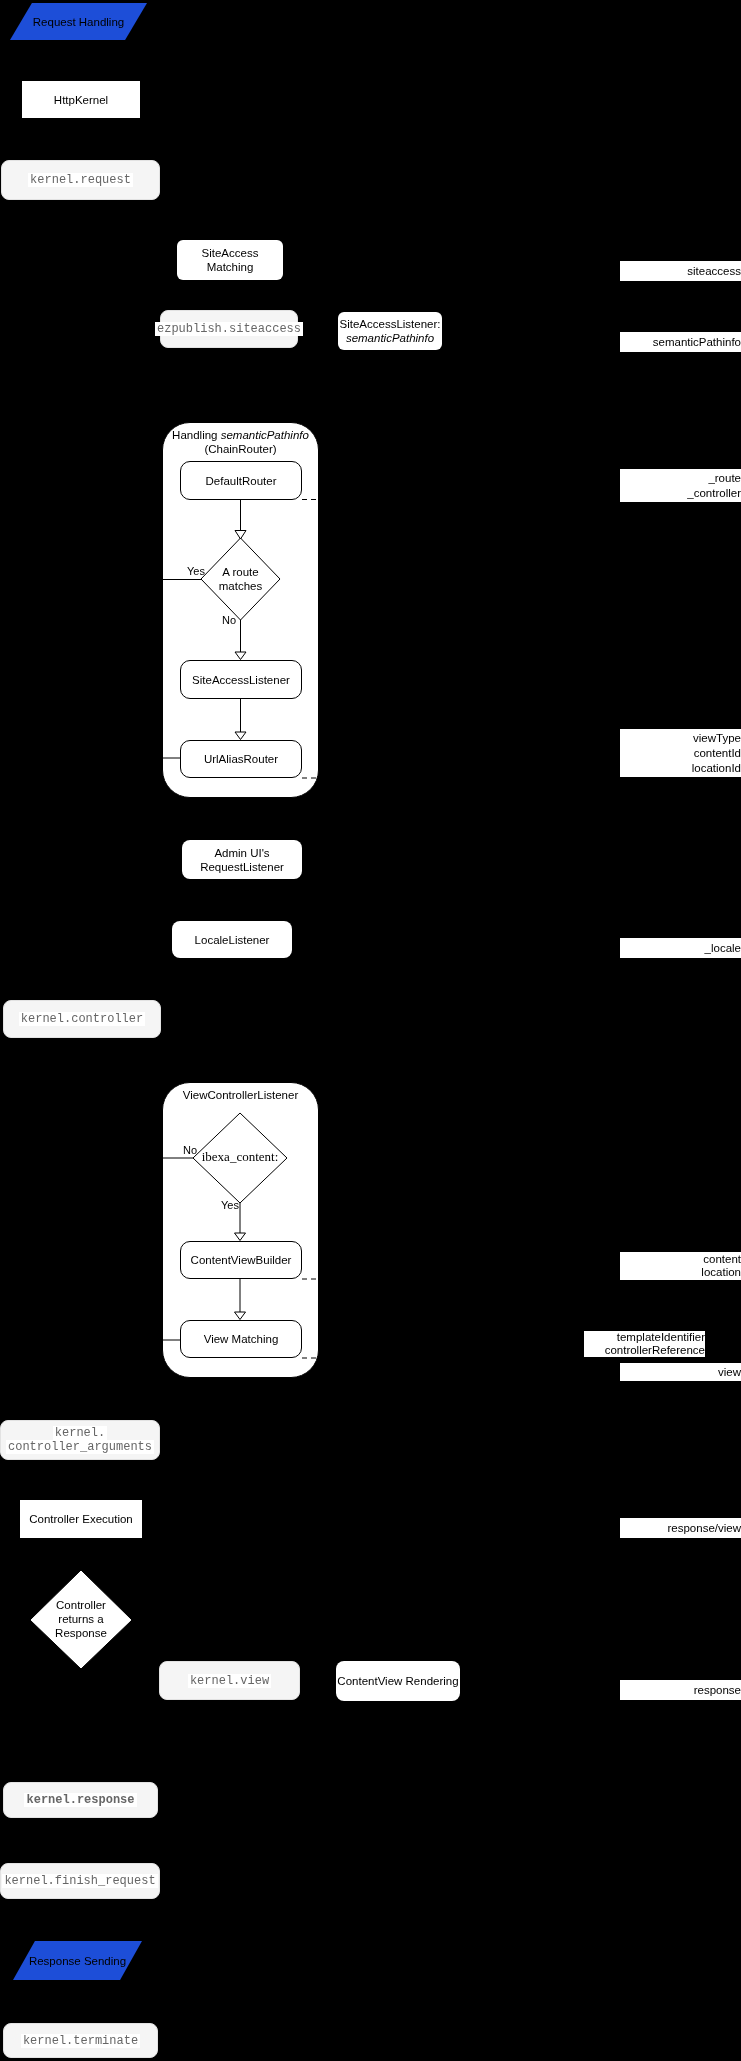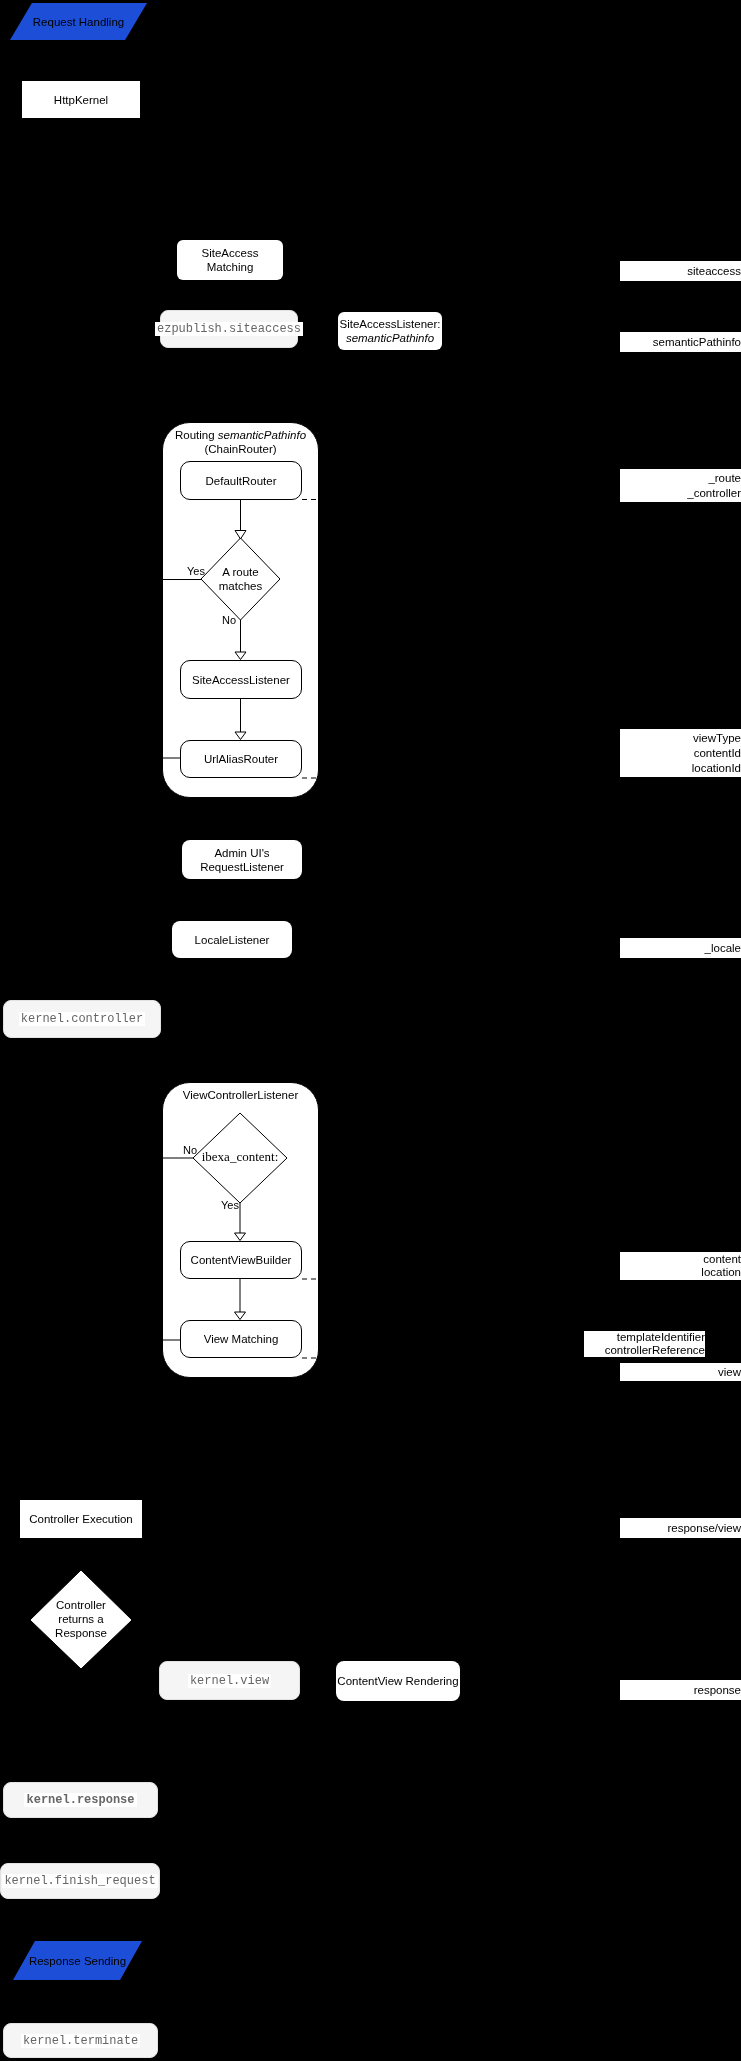--- a/index.html
+++ b/index.html
@@ -66,20 +66,23 @@
   </svg>
 
   <div class="abs para p1" style="left:10px;top:3px;width:137px;height:37px;">
     <span>Request Handling</span>
   </div>
 
   <div class="abs node" style="left:22px;top:81px;width:118px;height:37px;">
     <span>HttpKernel</span>
   </div>
 
+  <div class="abs event" style="left:1px;top:160px;width:159px;height:40px;">
+    <span>kernel.request</span>
+  </div>
 
   <div class="abs node r6" style="left:177px;top:240px;width:106px;height:40px;">
     <span>SiteAccess Matching</span>
   </div>
 
   <div class="abs bar" style="left:620px;top:261px;width:121px;height:20px;">
     <div>siteaccess</div>
   </div>
 
   <div class="abs event" style="left:160px;top:310px;width:138px;height:38px;">
@@ -90,21 +93,21 @@
     <span>SiteAccessListener:</span>
     <span class="it">semanticPathinfo</span>
   </div>
 
   <div class="abs bar" style="left:620px;top:332px;width:121px;height:20px;">
     <div>semanticPathinfo</div>
   </div>
 
   <div class="abs container" style="left:162px;top:422px;width:157px;height:376px;"></div>
   <div class="abs ctitle" style="left:162px;top:428px;width:157px;">
-    <span>Routing </span><span class="it">semanticPathinfo</span>
+    <span>Handling </span><span class="it">semanticPathinfo</span>
   </div>
   <div class="abs ctitle" style="left:162px;top:442px;width:157px;">(ChainRouter)</div>
 
   <div class="abs inner" style="left:180px;top:461px;width:122px;height:39px;">
     <span>DefaultRouter</span>
   </div>
 
   <div class="abs dtext" style="left:200px;top:565px;width:81px;">
     <div>A route</div>
     <div>matches</div>
@@ -168,20 +171,24 @@
 
   <div class="abs bar" style="left:584px;top:1331px;width:121px;height:26px;line-height:13.5px;">
     <div>templateIdentifier</div>
     <div>controllerReference</div>
   </div>
 
   <div class="abs bar" style="left:620px;top:1363px;width:121px;height:18px;">
     <div>view</div>
   </div>
 
+  <div class="abs event" style="left:0px;top:1420px;width:160px;height:40px;">
+    <span>kernel.</span>
+    <span>controller_arguments</span>
+  </div>
 
   <div class="abs node" style="left:20px;top:1500px;width:122px;height:38px;">
     <span>Controller Execution</span>
   </div>
 
   <div class="abs bar" style="left:620px;top:1518px;width:121px;height:20px;">
     <div>response/view</div>
   </div>
 
   <div class="abs dtext" style="left:41px;top:1598px;width:80px;">

